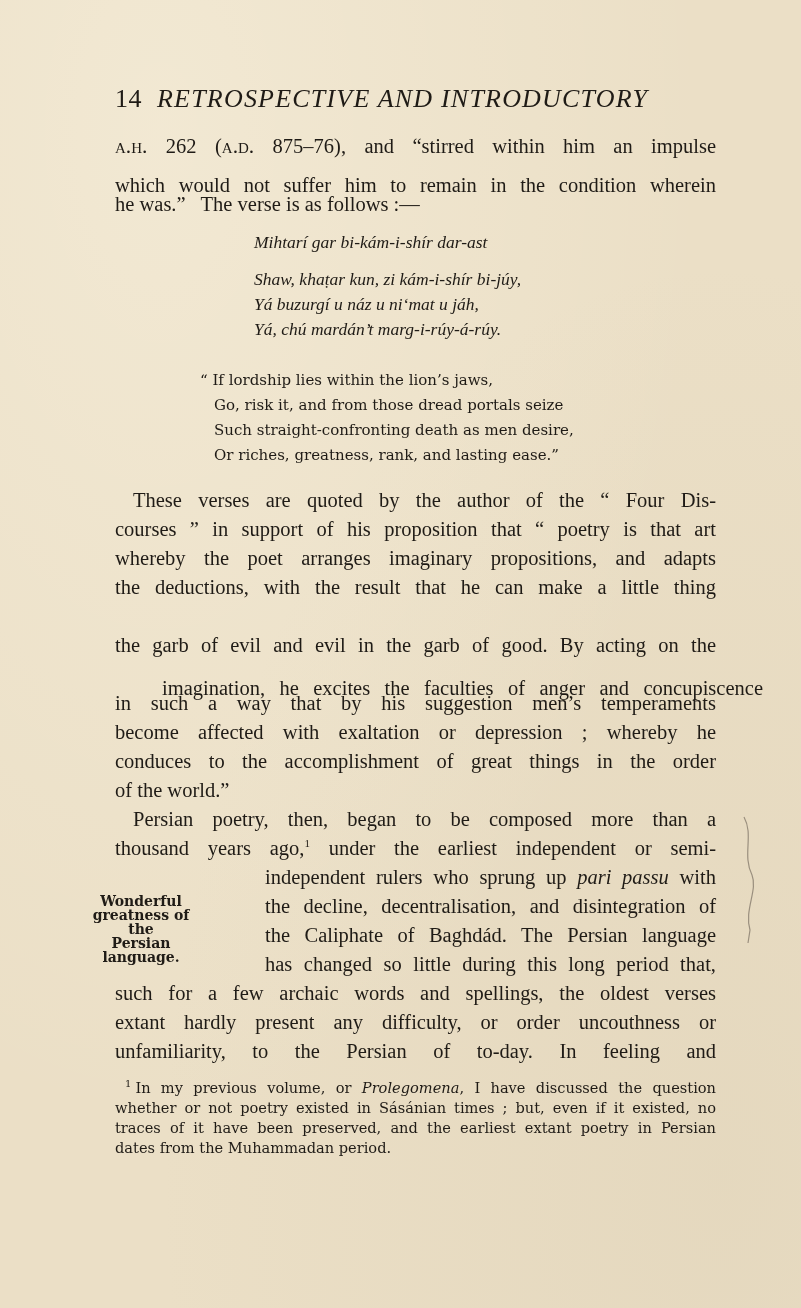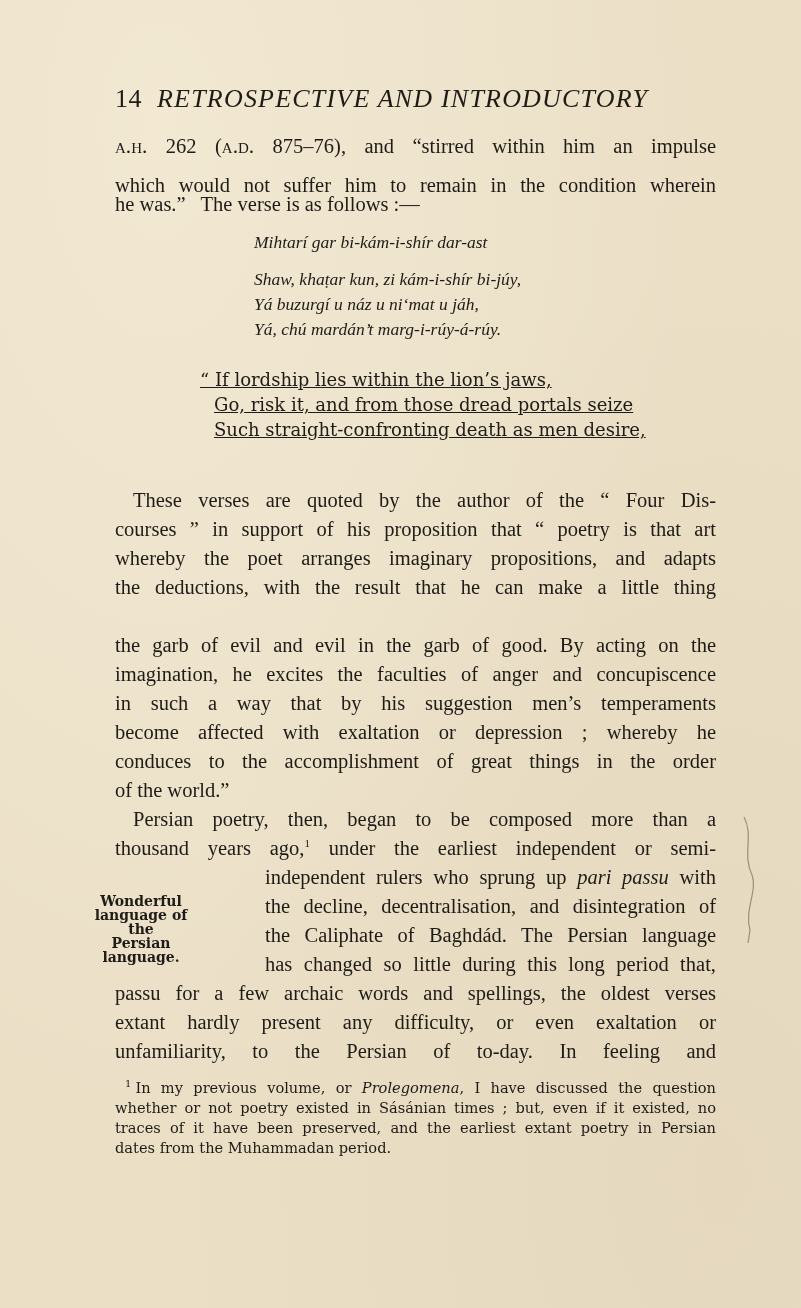--- a/index.html
+++ b/index.html
@@ -64,24 +64,23 @@
       left: 254px;
       font-style: italic;
       font-size: 17.5px;
       line-height: 24.5px;
       white-space: nowrap;
     }
     .verse-eng {
       position: absolute;
       left: 200px;
       font-family: "DejaVu Serif", serif;
-      font-size: 18px;
+      font-size: 15px;
       line-height: 24.5px;
       white-space: nowrap;
-      text-decoration: underline;
     }
     .verse-eng.cont { left: 214px; }
     .sup {
       font-size: 11px;
       vertical-align: super;
       line-height: 0;
     }
     .marginal {
       position: absolute;
       left: 86px;
@@ -138,49 +137,50 @@
   <div class="line last" style="top:190px; white-space:pre;">he was.”   The verse is as follows :—</div>
 
   <div class="verse-translit" style="top:230px;">Mihtarí gar bi-kám-i-shír dar-ast</div>
   <div class="verse-translit" style="top:267px;">Shaw, khaṭar kun, zi kám-i-shír bi-júy,</div>
   <div class="verse-translit" style="top:292px;">Yá buzurgí u náz u ni‘mat u jáh,</div>
   <div class="verse-translit" style="top:317px;">Yá, chú mardán’t marg-i-rúy-á-rúy.</div>
 
   <div class="verse-eng" style="top:368px;">“ If lordship lies within the lion’s jaws,</div>
   <div class="verse-eng cont" style="top:393px;">Go, risk it, and from those dread portals seize</div>
   <div class="verse-eng cont" style="top:418px;">Such straight-confronting death as men desire,</div>
+  <div class="verse-eng cont" style="top:443px;">Or riches, greatness, rank, and lasting ease.”</div>
 
   <div class="line indent" style="top:486px;">These verses are quoted by the author of the “ Four Dis-</div>
   <div class="line" style="top:515px;">courses ” in support of his proposition that “ poetry is that art</div>
   <div class="line" style="top:544px;">whereby the poet arranges imaginary propositions, and adapts</div>
   <div class="line" style="top:573px;">the deductions, with the result that he can make a little thing</div>
   <div class="line" style="top:631px;">the garb of evil and evil in the garb of good.  By acting on the</div>
-  <div class="line" style="top:660px;">imagination, he excites the faculties of anger and concupiscence</div>
+  <div class="line" style="top:674px;margin-left:47px;">imagination, he excites the faculties of anger and concupiscence</div>
   <div class="line" style="top:689px;">in such a way that by his suggestion men’s temperaments</div>
   <div class="line" style="top:718px;">become affected with exaltation or depression ; whereby he</div>
   <div class="line" style="top:747px;">conduces to the accomplishment of great things in the order</div>
   <div class="line last" style="top:776px;">of the world.”</div>
 
   <div class="line indent" style="top:805px;">Persian poetry, then, began to be composed more than a</div>
   <div class="line" style="top:834px;">
     <span>thousand years ago,</span><span class="sup">1</span><span> under the earliest independent or semi-</span>
   </div>
   <div class="line short" style="top:863px;">
     <span>independent rulers who sprung up </span><i>pari passu</i><span> with</span>
   </div>
   <div class="line short" style="top:892px;">the decline, decentralisation, and disintegration of</div>
   <div class="line short" style="top:921px;">the Caliphate of Baghdád.  The Persian language</div>
   <div class="line short" style="top:950px;">has changed so little during this long period that,</div>
-  <div class="line" style="top:979px;">passu for a few archaic words and spellings, the oldest verses</div>
-  <div class="line" style="top:1008px;">extant hardly present any difficulty, or even exaltation or</div>
+  <div class="line" style="top:979px;">such for a few archaic words and spellings, the oldest verses</div>
+  <div class="line" style="top:1008px;">extant hardly present any difficulty, or order uncouthness or</div>
   <div class="line" style="top:1037px;">unfamiliarity, to the Persian of to-day.  In feeling and</div>
 
   <div class="marginal">
     <span>Wonderful</span>
-    <span>language of the</span>
+    <span>greatness of the</span>
     <span>Persian</span>
     <span>language.</span>
   </div>
 
   <div class="footnote first" style="top:1078px;">
     <span class="fn-mark">1</span><span>In my previous volume, or </span><i>Prolegomena</i><span>, I have discussed the question</span>
   </div>
   <div class="footnote" style="top:1098px;">whether or not poetry existed in Sásánian times ; but, even if it existed, no</div>
   <div class="footnote" style="top:1118px;">traces of it have been preserved, and the earliest extant poetry in Persian</div>
   <div class="footnote last" style="top:1138px;">dates from the Muhammadan period.</div>

